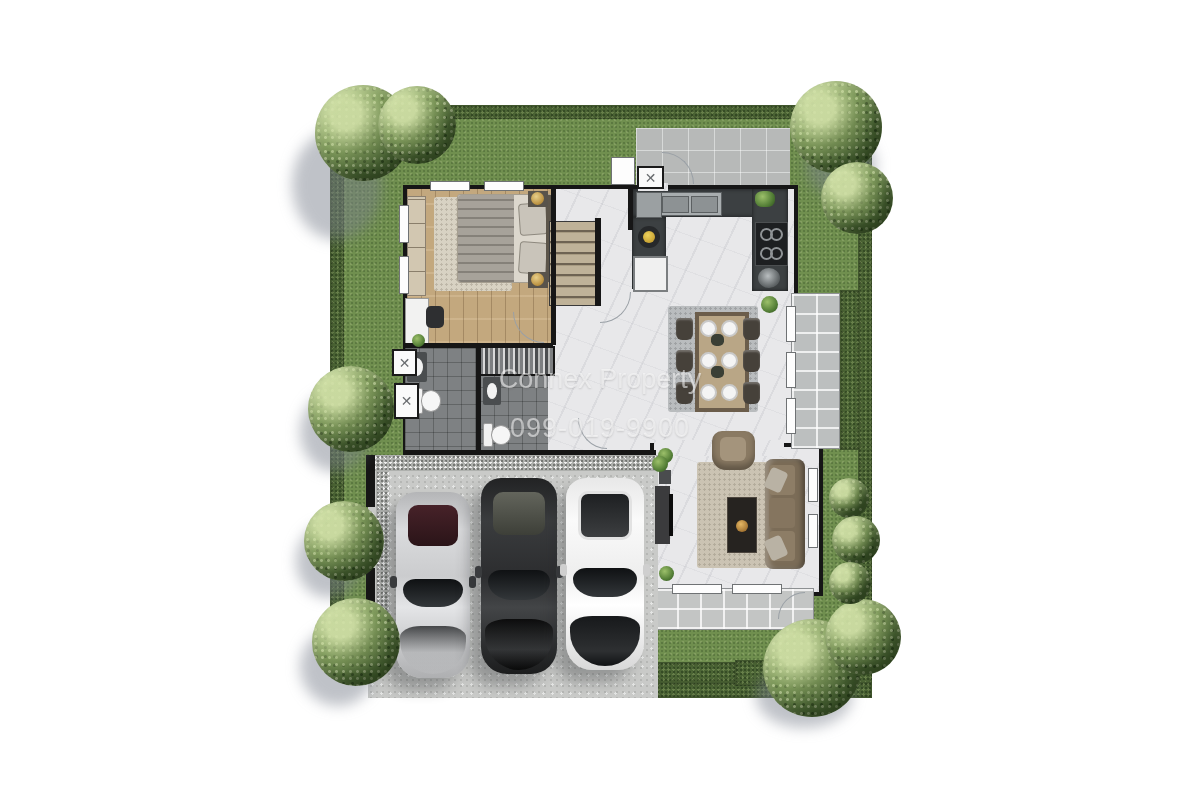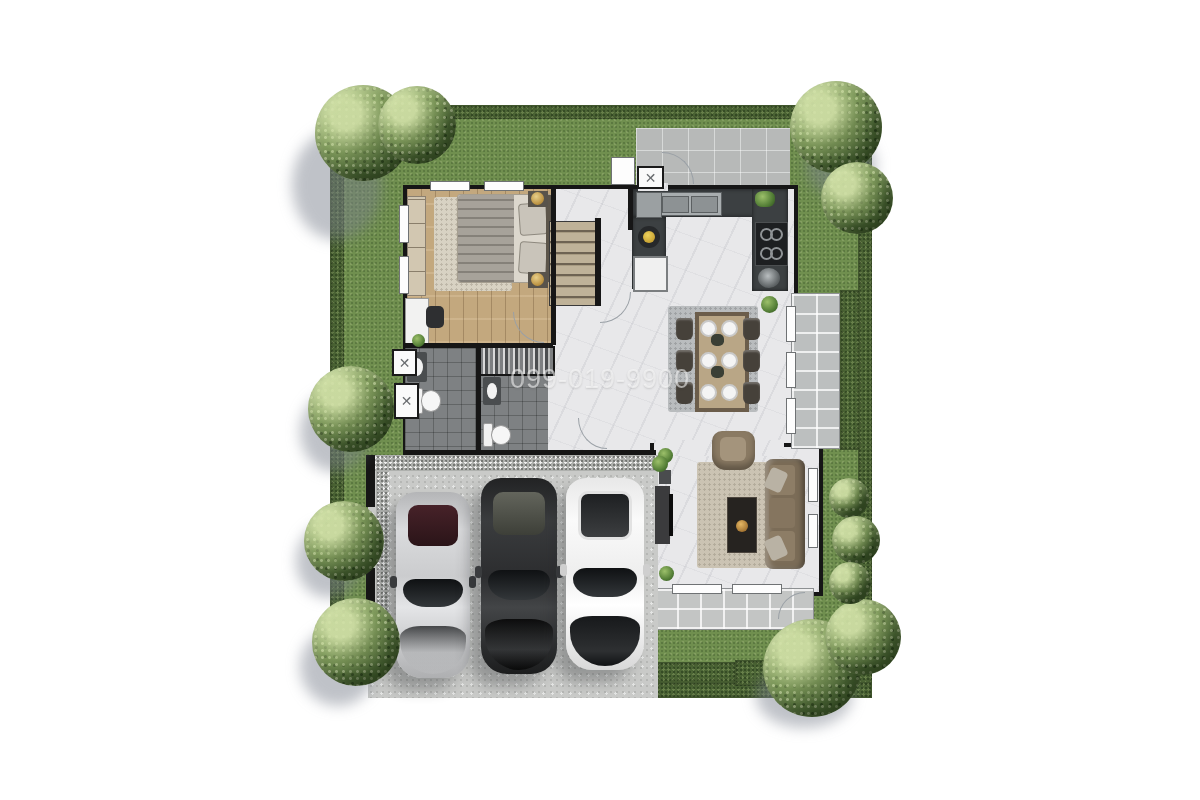--- a/index.html
+++ b/index.html
@@ -100,21 +100,21 @@
   .white .body{background:linear-gradient(180deg,#e8e8e8,#fafafa 22%,#eeeeee 50%,#ffffff 66%,#d8d8d8);}
   .white .roofwin{background:linear-gradient(#1e2022,#3c3e40);border:3px solid #e2e2e2;}
   .white .hood{background:linear-gradient(180deg,#17191b,#2e3032 70%,#101214);}
 
   
   #watermark{position:absolute;left:420px;top:362px;width:360px;text-align:center;
     color:rgba(255,255,255,.55);text-shadow:0 1px 2px rgba(60,60,60,.18);
     font-family:"Liberation Sans", sans-serif;z-index:60;}
   #watermark .w1{font-size:30px;letter-spacing:1px;}
   #watermark .w2{font-size:27px;margin-top:2px;}
-  #watermark .w3{font-size:27px;margin-top:2px;letter-spacing:1px;}
+  #watermark .w3{font-size:27px;margin-top:18px;letter-spacing:1px;}
 
   .toilet{position:absolute;}
   .toilet .tank{position:absolute;left:0;top:0;width:8px;height:100%;background:#f2f2f2;border:1px solid #9a9a9a;border-radius:2px;}
   .toilet .bowl{position:absolute;left:8px;top:10%;width:70%;height:80%;background:#f6f6f6;border:1px solid #9a9a9a;border-radius:50%;}
   .sinkunit{position:absolute;background:#4a4d4f;border-radius:2px;}
   .sinkunit::after{content:"";position:absolute;left:20%;top:20%;width:60%;height:60%;
     background:#f2f2f2;border-radius:50%;}
   .stripes{position:absolute;background:repeating-linear-gradient(90deg,#7d7f81 0 3px,#d9d9d9 3px 5px,#4c4e50 5px 8px,#b9bab9 8px 10px);border:2px solid #161616;}
 </style>
 </head>
@@ -327,16 +327,17 @@
   <div class="tree" style="left:308px;top:366px;width:86px;height:86px;"></div>
   <div class="tree" style="left:304px;top:501px;width:80px;height:80px;"></div>
   <div class="tree" style="left:312px;top:598px;width:88px;height:88px;"></div>
   <div class="tree" style="left:763px;top:619px;width:98px;height:98px;"></div>
   <div class="tree" style="left:825px;top:599px;width:76px;height:76px;"></div>
   <div class="tree bush" style="left:829px;top:478px;width:40px;height:40px;"></div>
   <div class="tree bush" style="left:832px;top:516px;width:48px;height:48px;"></div>
   <div class="tree bush" style="left:829px;top:562px;width:42px;height:42px;"></div>
 
   <div id="watermark">
+    <div class="w2">Connex Property</div>
     <div class="w3">099-019-9900</div>
   </div>
 
 </div>
 
 </body></html>

